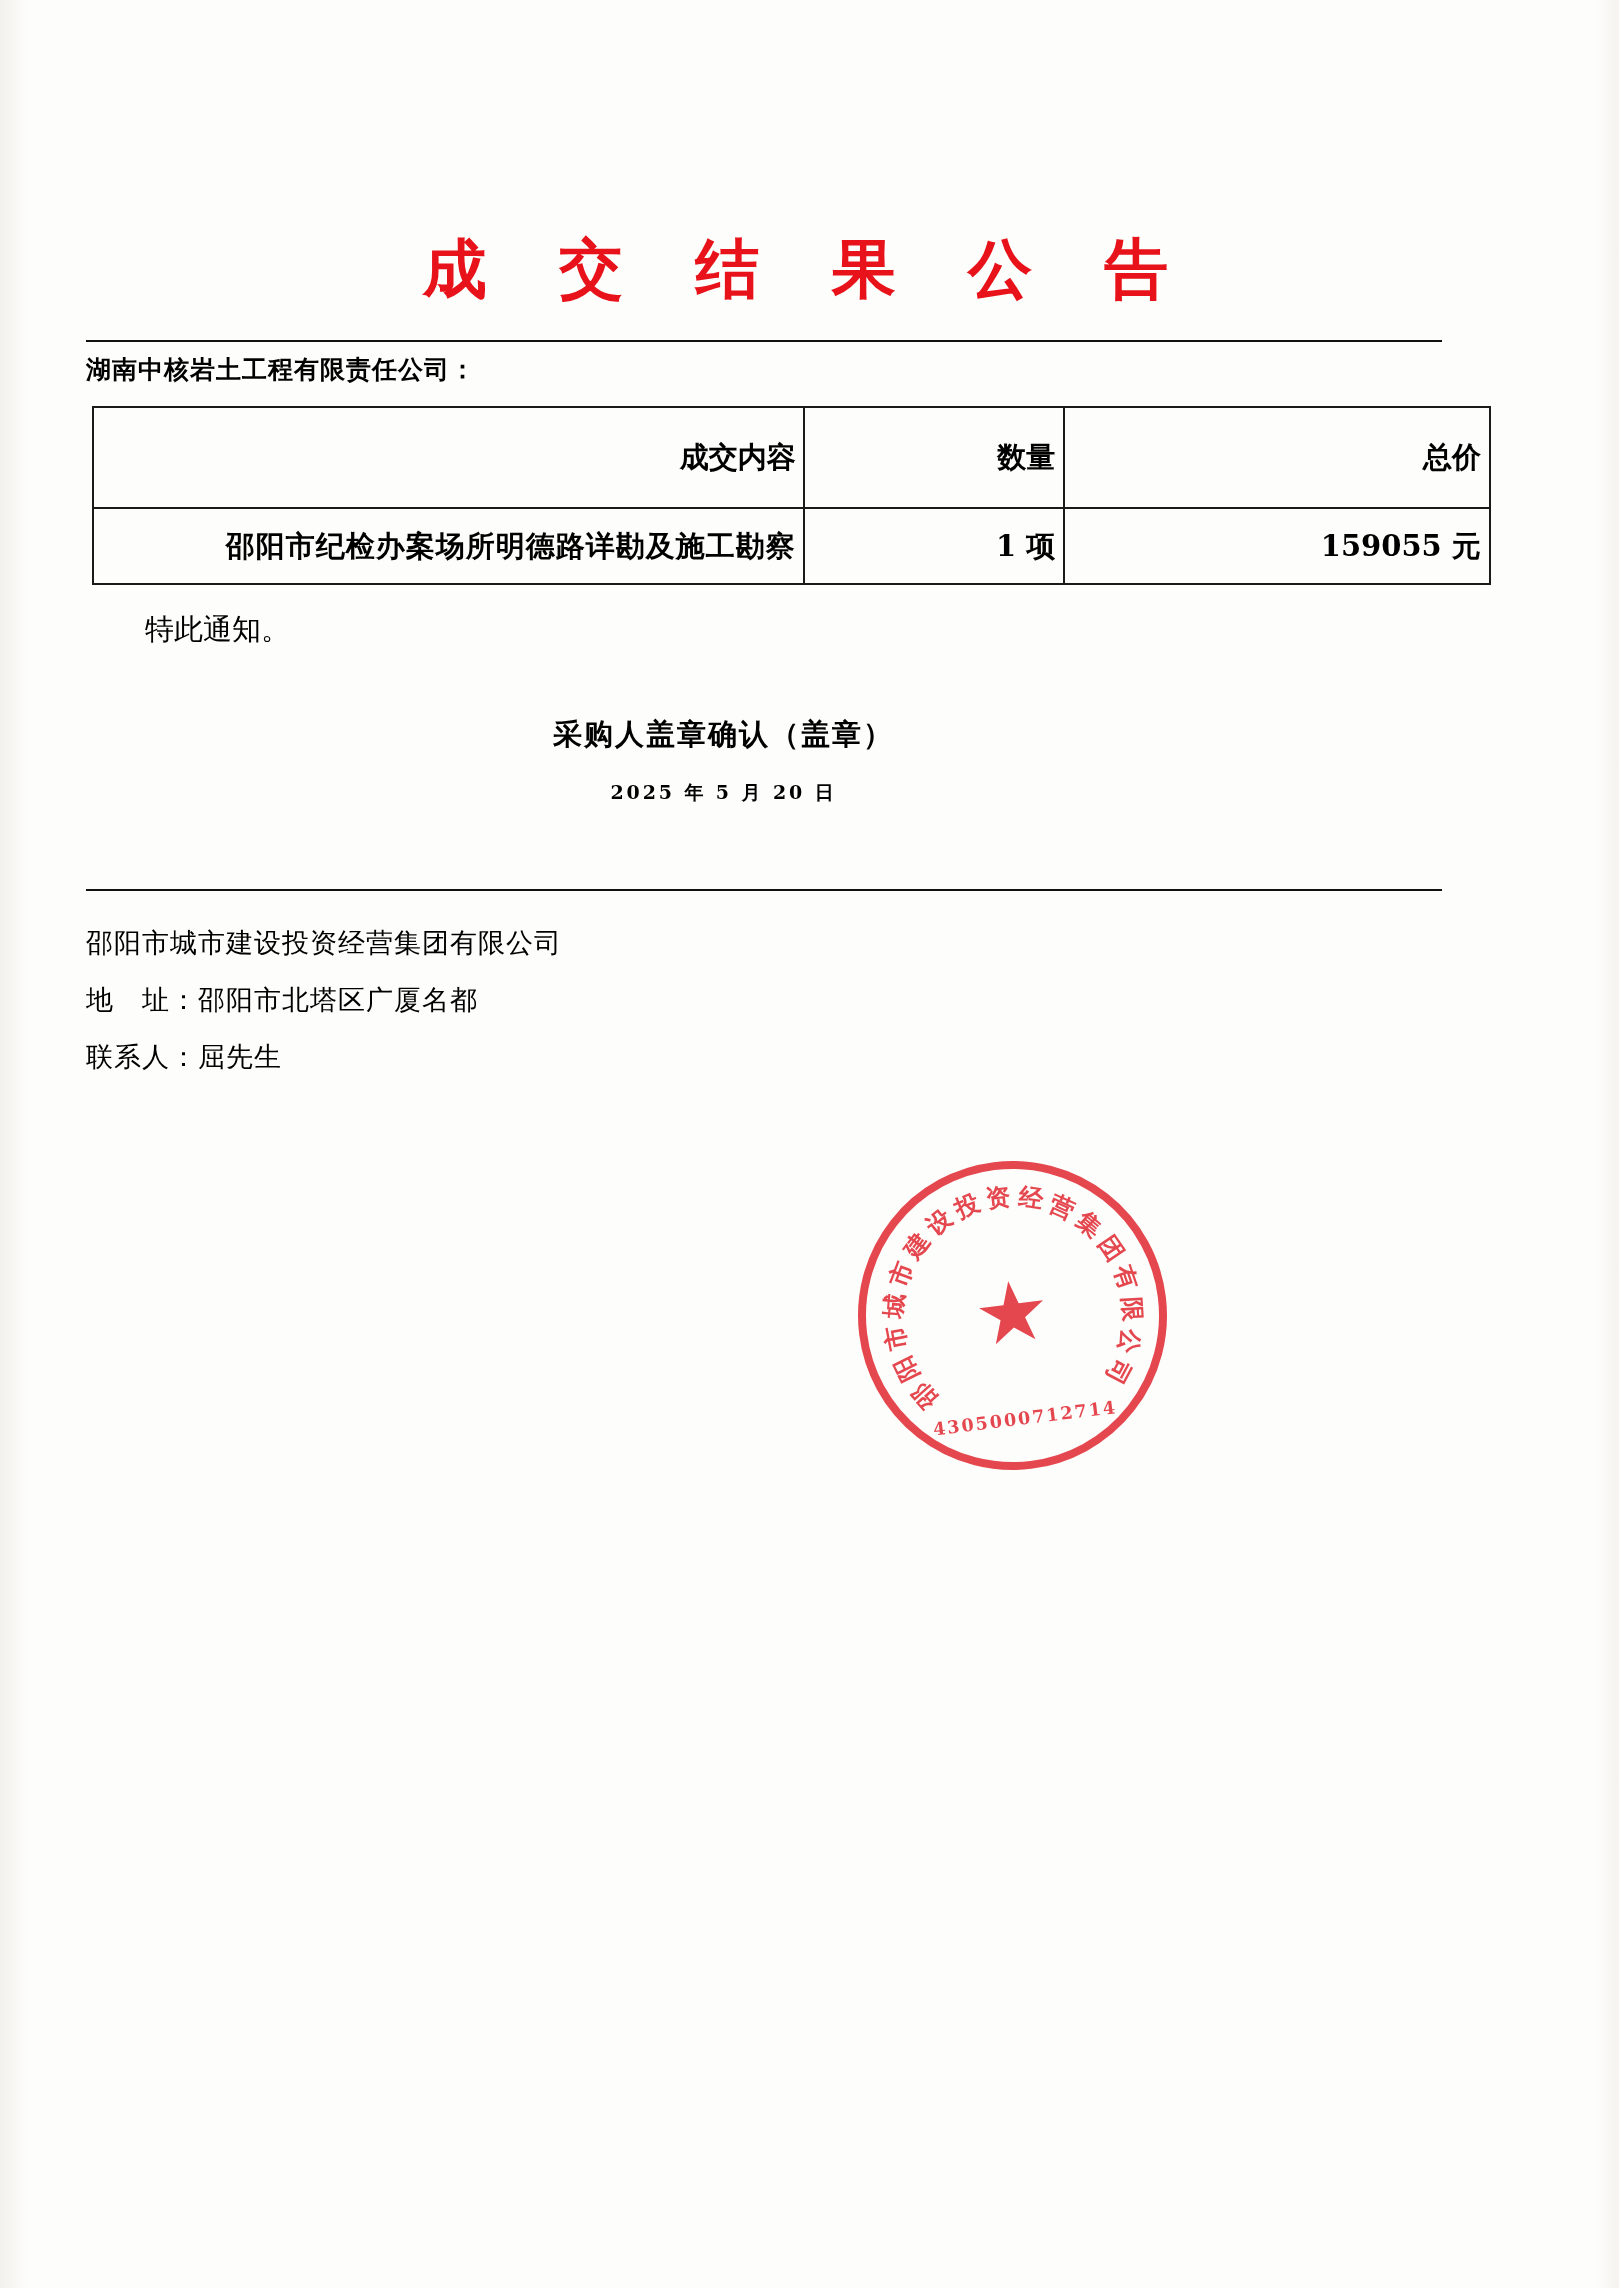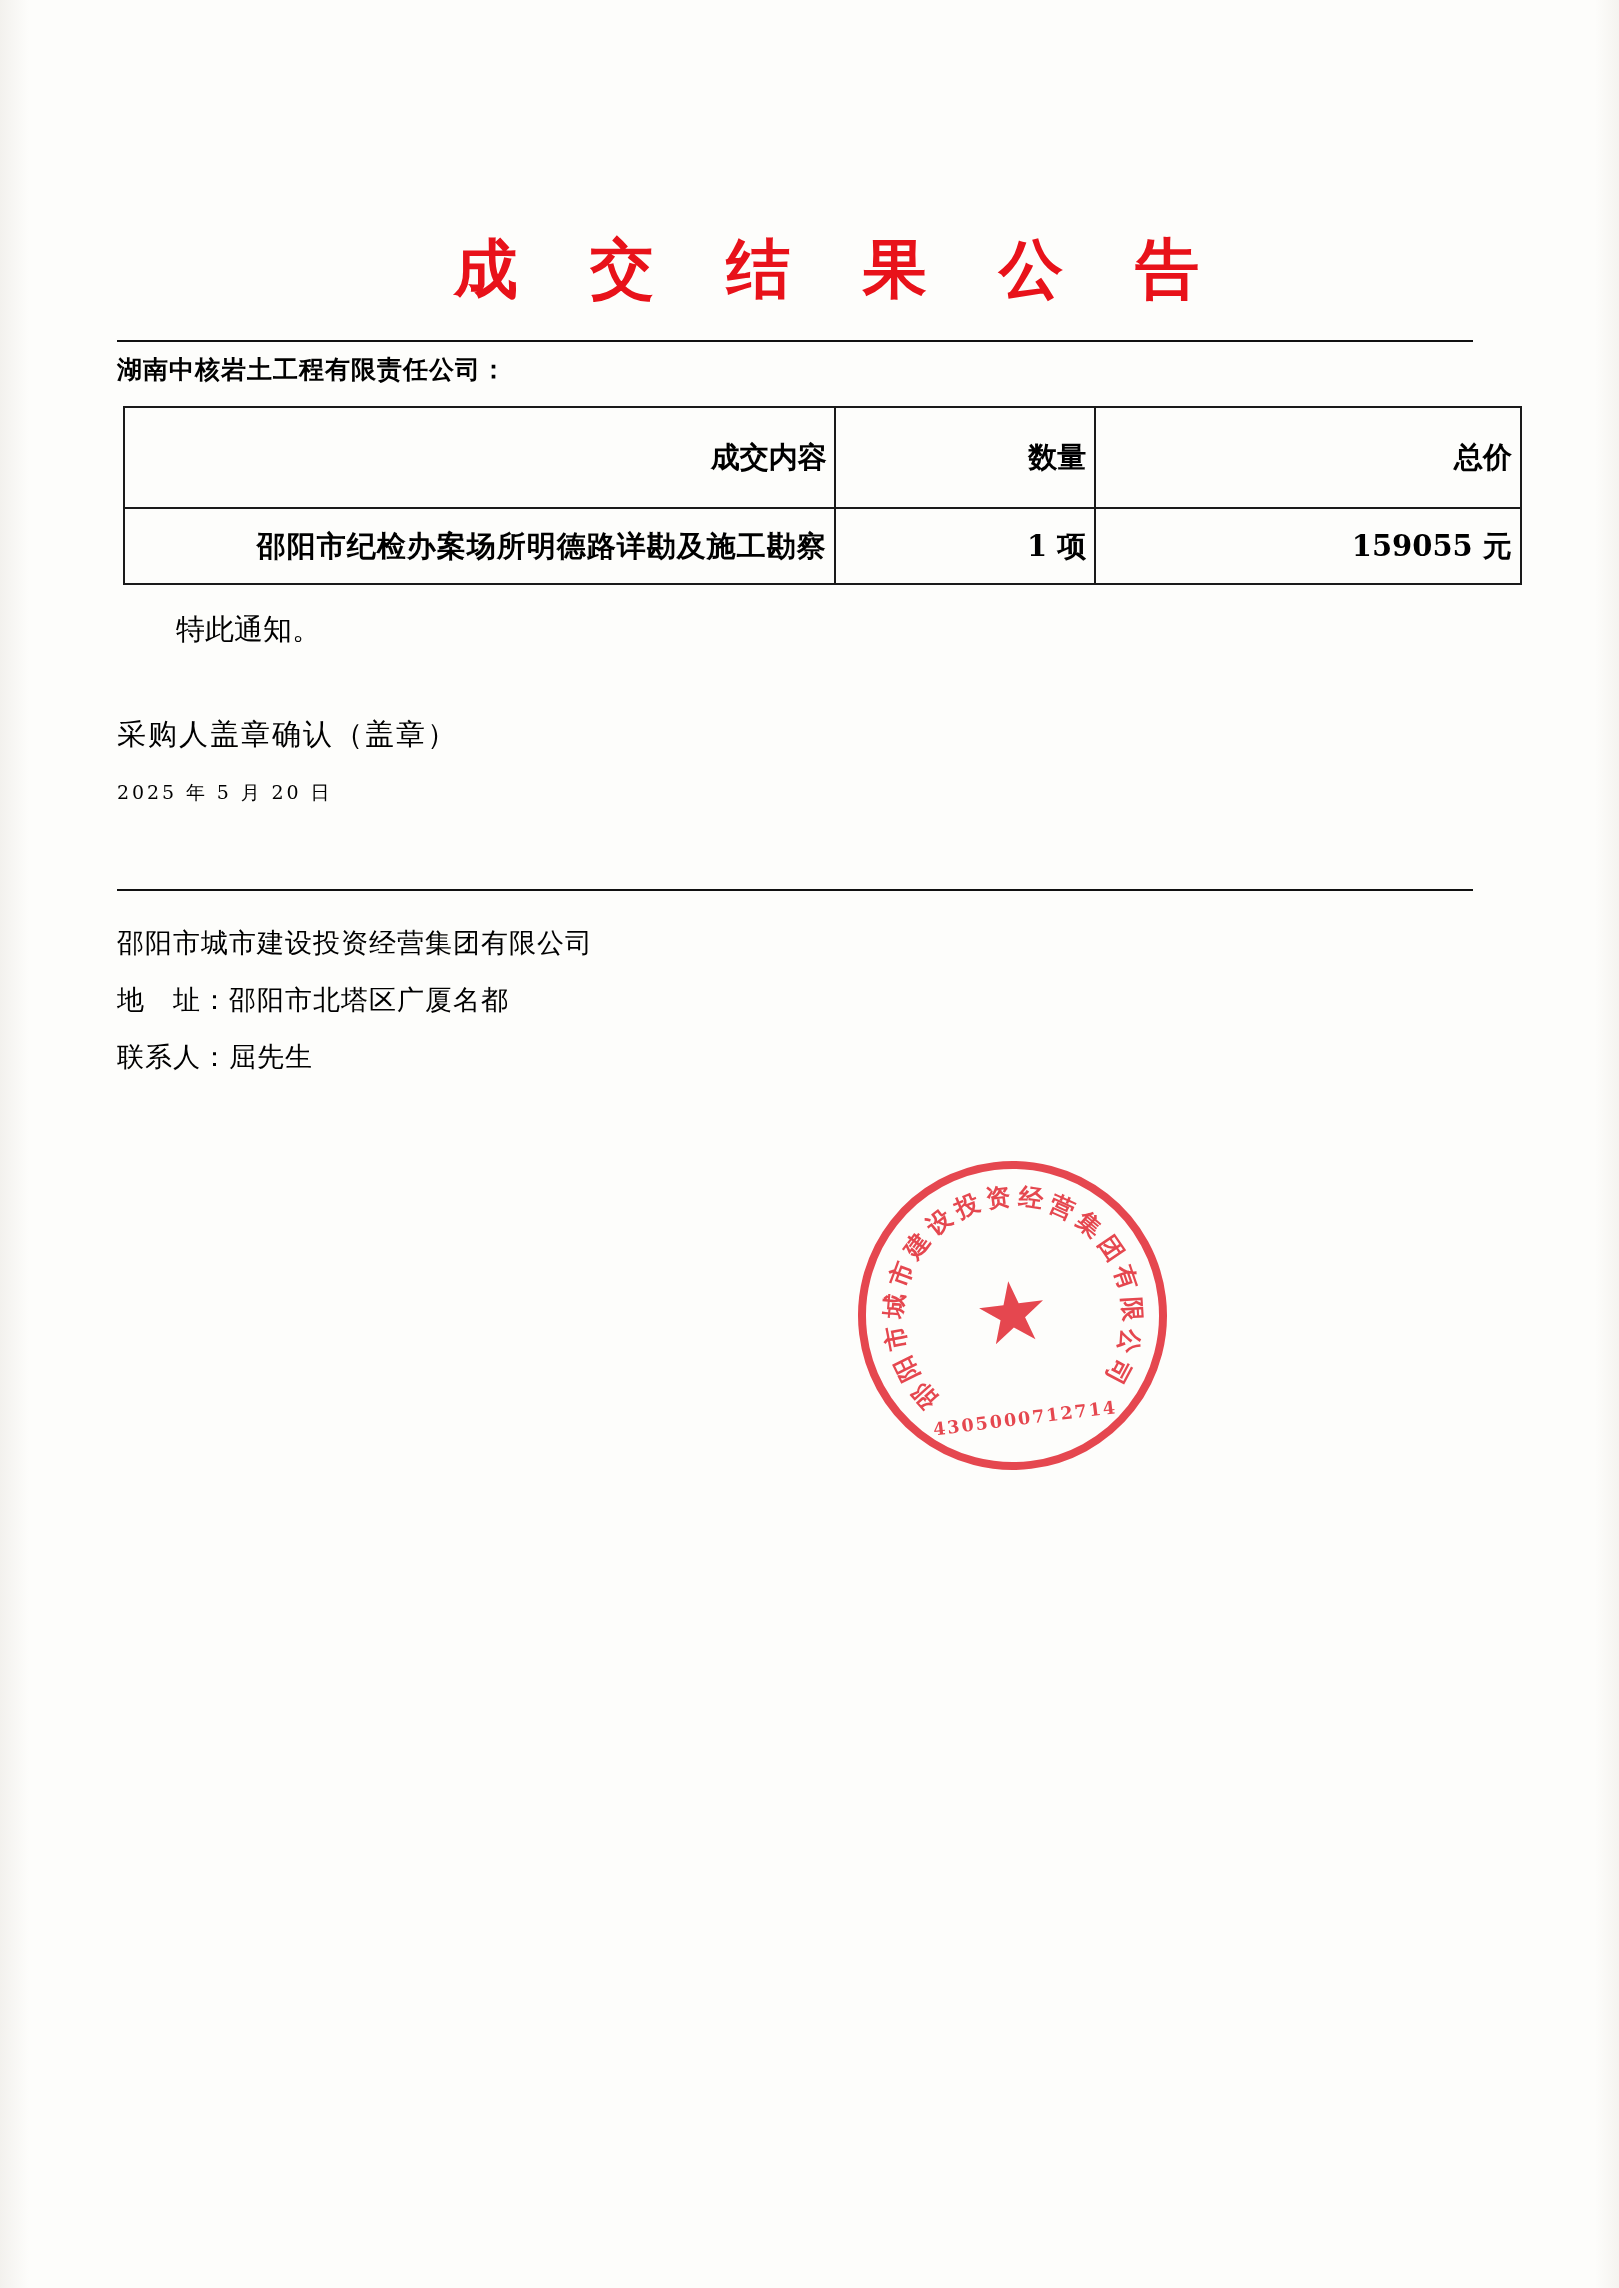--- a/index.html
+++ b/index.html
@@ -33,21 +33,21 @@
   .scan-edge-right {
     position: absolute;
     right: 0; top: 0;
     width: 25px; height: 2289px;
     background: linear-gradient(270deg, #f2f0ec 0%, #fdfdfb 100%);
     opacity: .8;
   }
 
   .content {
     position: absolute;
-    left: 117px;
+    left: 86px;
     top: 0;
     width: 1419px;
   }
 
   .doc-title {
     text-align: center;
     color: #e8121a;
     font-weight: bold;
     font-size: 64px;
     letter-spacing: 25px;
@@ -101,23 +101,24 @@
   .col-content { width: 694px; }
   .col-qty { width: 242px; }
   .col-total { width: 408px; }
   .cell-desc {
     line-height: 53px;
     letter-spacing: 1px;
   }
 
   .sign-block {
     margin-top: 45px;
-    text-align: left;
+    text-align: center;
     padding-right: 144px;
     position: relative;
+    font-weight: bold;
   }
   .sign-line {
     font-size: 29px;
     line-height: 60px;
     letter-spacing: 2px;
   }
   .sign-date {
     font-size: 19px;
     line-height: 57px;
     letter-spacing: 2.9px;

